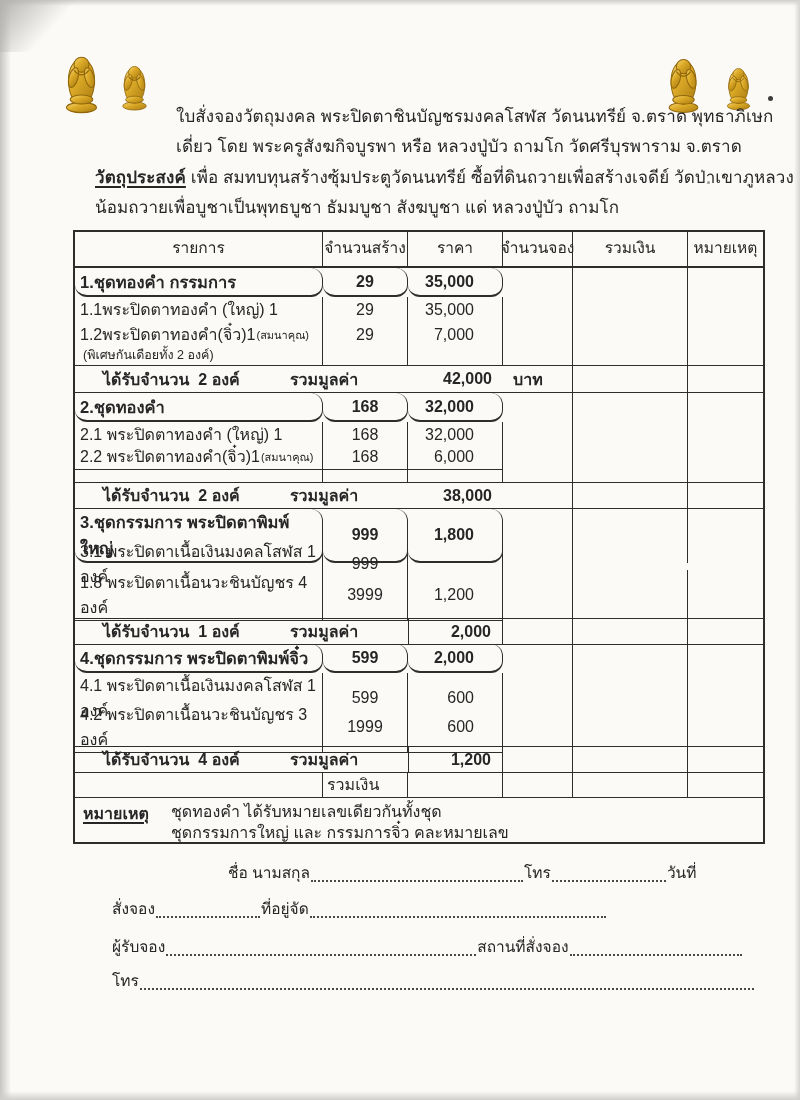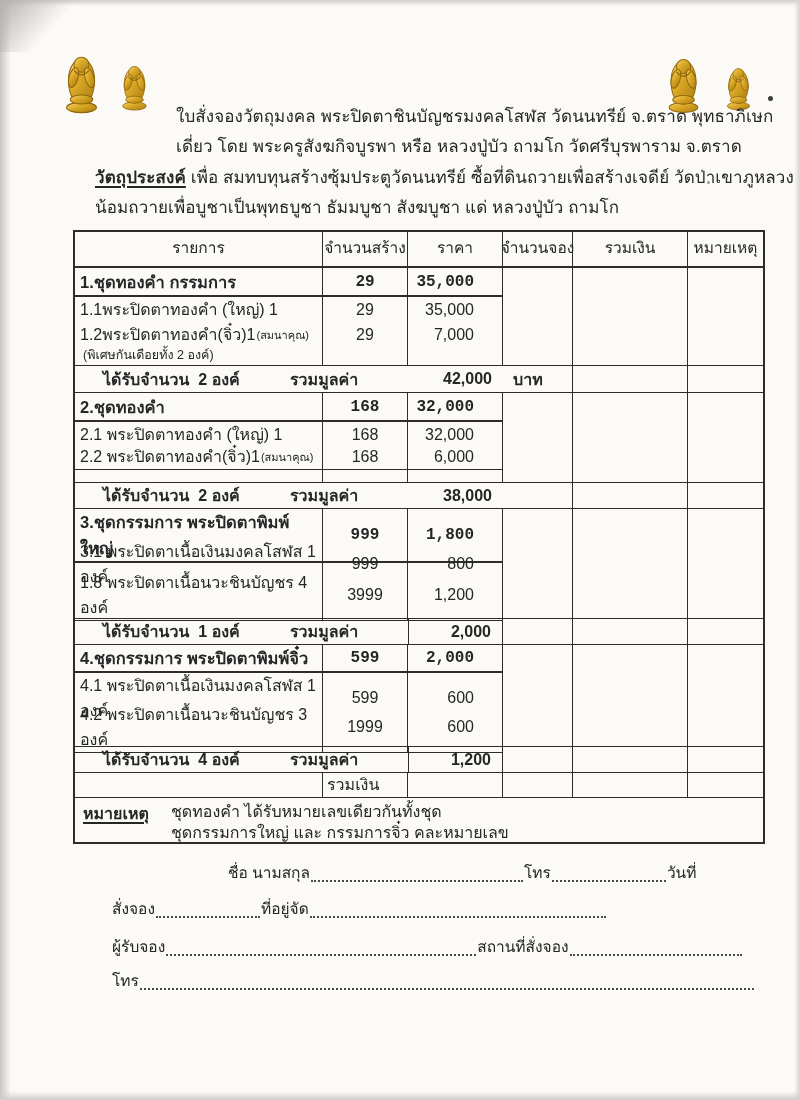--- a/index.html
+++ b/index.html
@@ -22,39 +22,39 @@
   .edge-right{right:0;top:0;width:6px;height:100%;background:linear-gradient(270deg,#d6d5d2,rgba(251,250,247,0));}
   .edge-bottom{left:0;bottom:0;width:100%;height:9px;background:linear-gradient(0deg,#d0cfcc,rgba(251,250,247,0));}
   .corner-tl{left:0;top:0;width:95px;height:52px;background:linear-gradient(132deg,#b3b2ae 0%,rgba(251,250,247,0) 55%);}
   .speck{position:absolute;background:#3c3c3c;border-radius:50%;}
 
   
   .am{position:absolute;}
 
   
   .hline{position:absolute;white-space:nowrap;font-size:17px;letter-spacing:.1px;}
-  .b{font-weight:700;font-family:Liberation Mono, monospace;}
+  .b{font-weight:700;}
   .ul{text-decoration:underline;text-underline-offset:3px;text-decoration-thickness:1.5px;}
 
   
   .tbl{
     position:absolute;left:73px;top:230px;width:692px;
     border:2px solid var(--line);
     background:transparent;
   }
   .row{display:grid;grid-template-columns:248px 85px 95px 70px 115px 1fr;}
   .c{border-right:1.4px solid var(--line);display:flex;align-items:center;min-width:0;}
   .c.lastc{border-right:none;}
   .cname{padding-left:5px;}
   .cnum{justify-content:center;}
   .cprice{justify-content:flex-end;padding-right:28px;}
   .small-sub{font-size:11px;margin-left:1px;}
 
   .row-header .c{justify-content:center;font-size:15.5px;border-bottom:2px solid var(--line);padding-bottom:4px;white-space:nowrap;}
-  .sec .c1,.sec .c2,.sec .c3{border-bottom:2px solid var(--line);font-weight:700;}
+  .sec .c1,.sec .c2,.sec .c3{border-bottom:2px solid var(--line);font-weight:700;border-radius:12px;}
   .sec .c1{font-size:16.5px;}
   .detlast .c1,.detlast .c2,.detlast .c3{border-bottom:1.6px solid var(--line);}
   .footnote-cell{font-size:12.5px;padding-left:8px;}
 
   .sum .c{border-top:1.8px solid var(--line);border-bottom:1.8px solid var(--line);}
   .merge4{grid-column:span 4;display:flex;align-items:center;}
   .s1{width:215px;padding-left:28px;font-weight:700;white-space:pre;}
   .s2{width:118px;font-weight:700;}
   .sval{width:95px;text-align:right;padding-right:11px;font-weight:700;align-self:stretch;display:flex;align-items:center;justify-content:flex-end;}
   .sval.vb{border-left:1.4px solid var(--line);border-right:1.4px solid var(--line);}
@@ -241,21 +241,20 @@
       <div class="c c4"></div>
       <div class="c c5"></div>
       <div class="c c6 lastc"></div>
     </div>
     <div class="row det" style="height:31px">
       <div class="c c1 cname">
           <span>3.1 พระปิดตาเนื้อเงินมงคลโสฬส  1 องค์</span>
           <span class="small-sub"></span>
         </div>
       <div class="c c2 cnum">999</div>
-      <div class="c c3 cprice">800</div>
       <div class="c c4"></div>
       <div class="c c5"></div>
       <div class="c c6 lastc"></div>
     </div>
     <div class="row det detlast" style="height:31px">
       <div class="c c1 cname">
           <span>1.8 พระปิดตาเนื้อนวะชินบัญชร  4 องค์</span>
           <span class="small-sub"></span>
         </div>
       <div class="c c2 cnum">3999</div>

